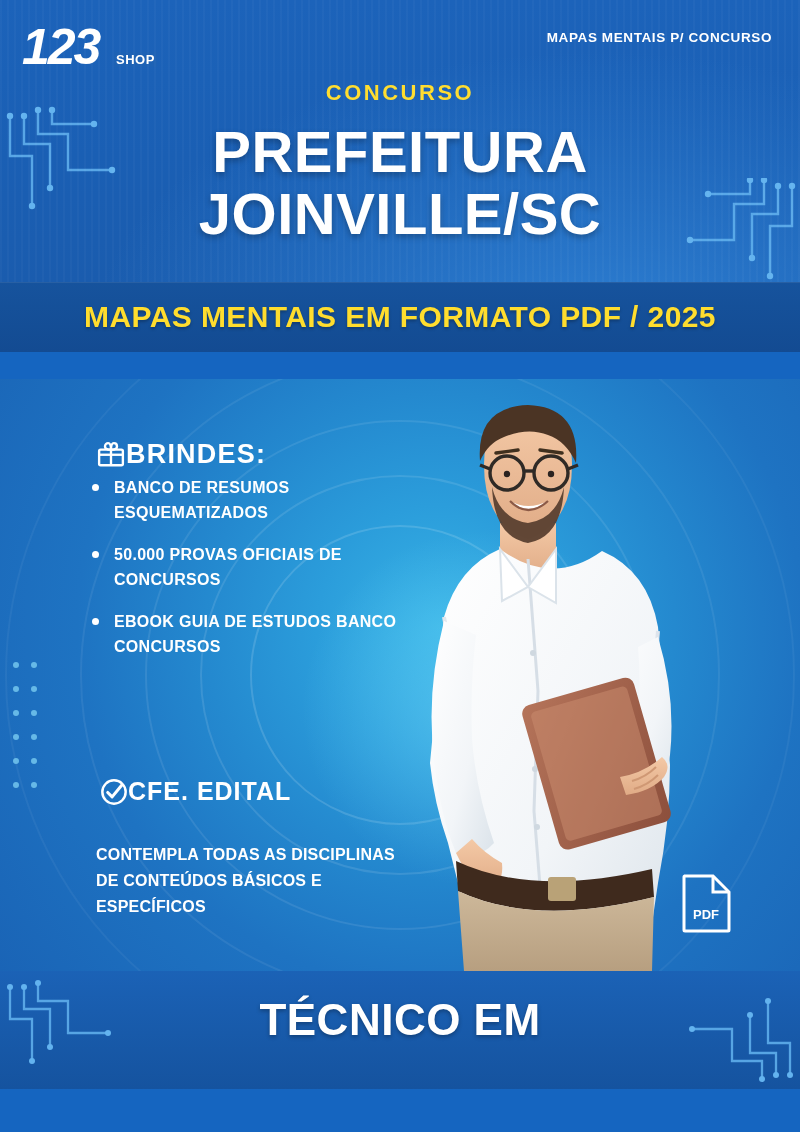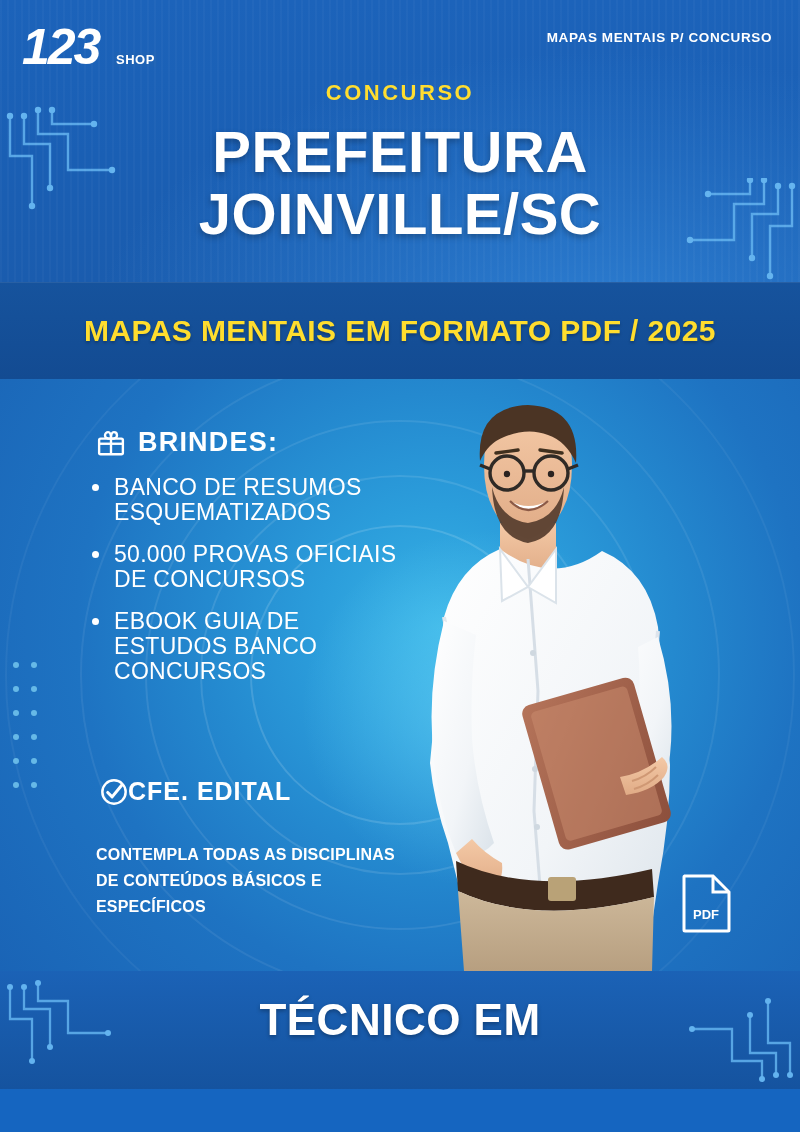--- a/index.html
+++ b/index.html
@@ -30,21 +30,21 @@
     content:"";
     position:absolute; inset:0;
     background:
       repeating-linear-gradient(90deg, rgba(255,255,255,.028) 0 2px, rgba(255,255,255,0) 2px 7px);
   }
 
   
   .pdf-band {
     position: absolute;
     left: 0; top: 282px;
-    width: 800px; height: 97px;
+    width: 800px; height: 70px;
     background: linear-gradient(180deg,#16539d 0%, #134b92 100%);
     display: flex; align-items: center; justify-content: center;
     box-shadow: inset 0 1px 0 rgba(255,255,255,.08);
   }
   .pdf-band-text {
     color: #ffdd2e;
     font-size: 30px;
     font-weight: bold;
     letter-spacing: .4px;
     white-space: nowrap;
@@ -147,40 +147,40 @@
     font-weight: bold;
     font-size: 58px;
     line-height: 62px;
     letter-spacing: .5px;
     text-shadow: 0 3px 6px rgba(0,0,0,.28);
   }
 
   
   .brindes-head {
     position: absolute;
-    left: 96px; top: 48px;
-    display: flex; align-items: flex-end; gap: 12px;
+    left: 96px; top: 60px;
+    display: flex; align-items: flex-start; 
   }
   .brindes-title {
     color: #ffffff; font-size: 27px; font-weight: bold; letter-spacing: 1.2px;
   }
   .gift-icon { width: 30px; height: 30px; display:block; }
 
   .bullets {
     position: absolute;
     left: 88px; top: 96px;
     width: 330px;
     list-style: none;
   }
   .bullets li {
     position: relative;
     color: #ffffff;
-    font-size: 23px;
+    font-size: 16px;
     line-height: 25px;
-    font-weight: normal;
+    font-weight: bold;
     letter-spacing: .3px;
     margin-bottom: 17px;
     padding-left: 26px;
   }
   .bullets li::before {
     content: "";
     position: absolute;
     left: 4px; top: 9px;
     width: 7px; height: 7px;
     border-radius: 50%;

